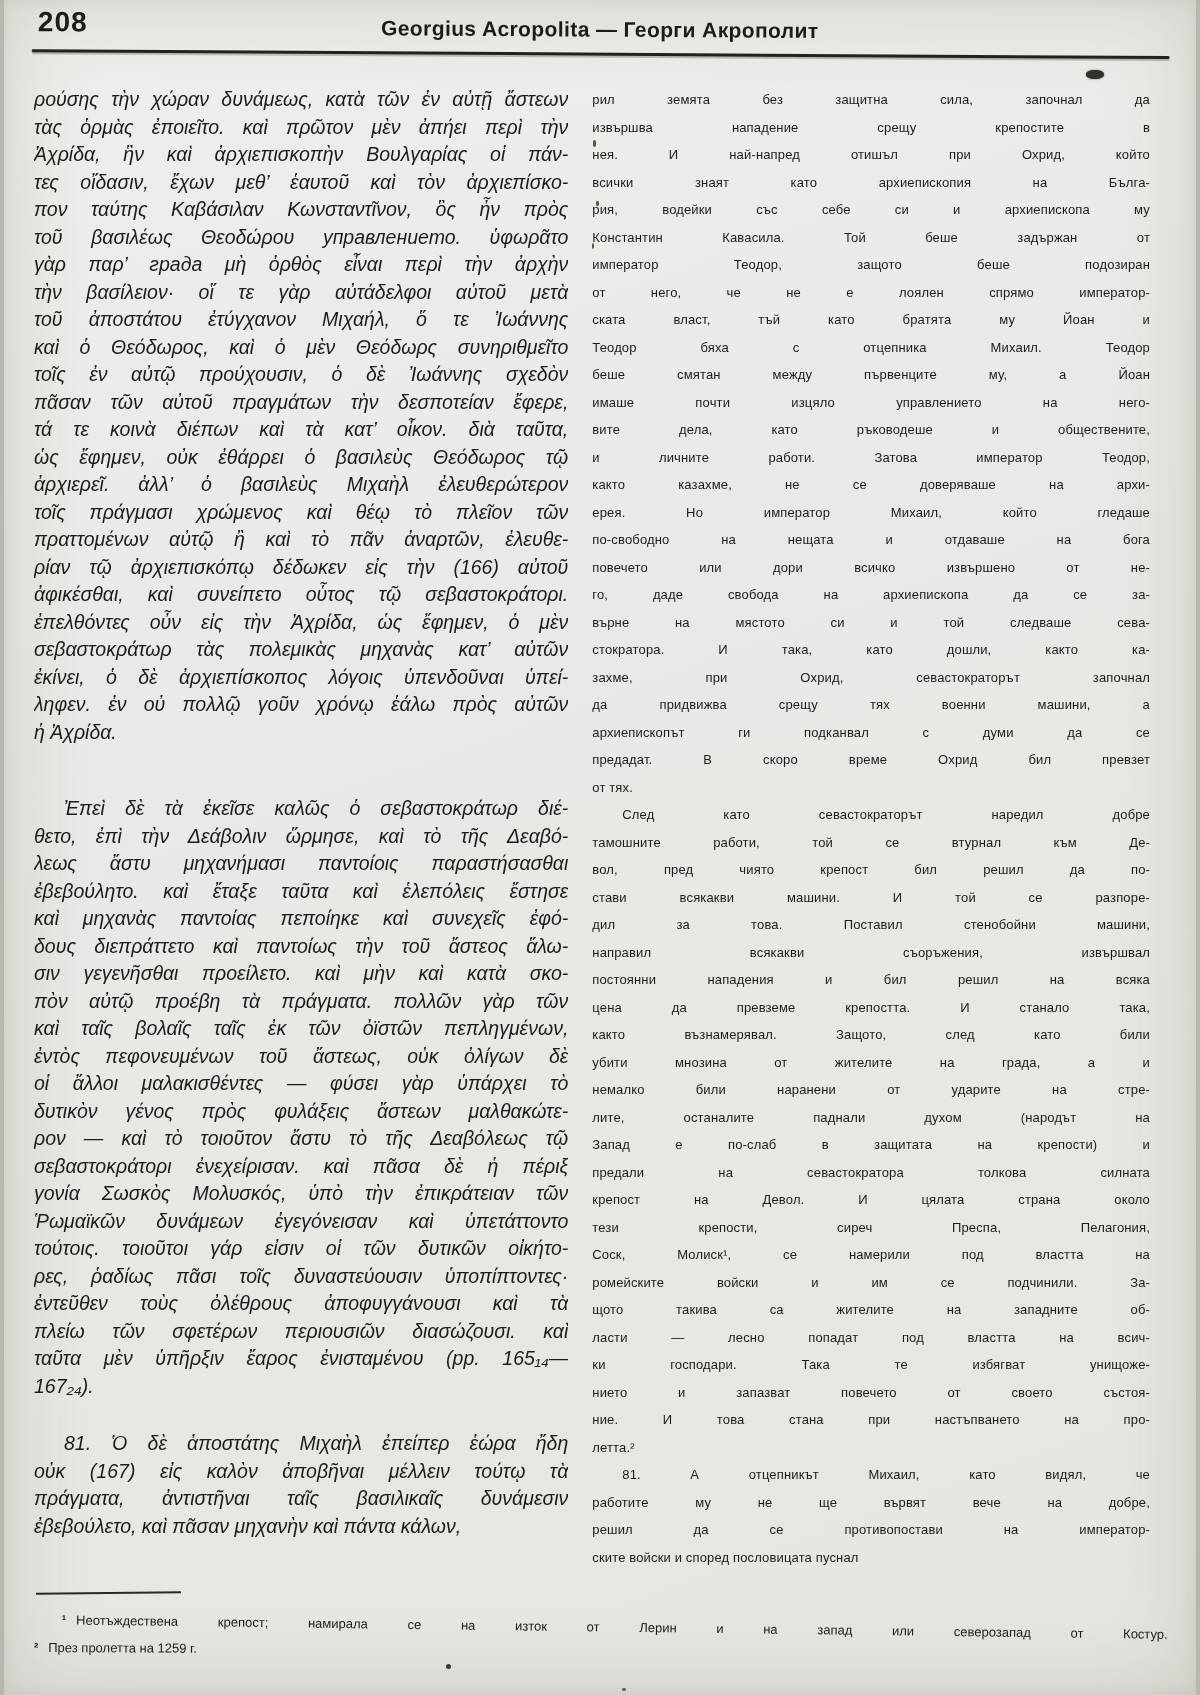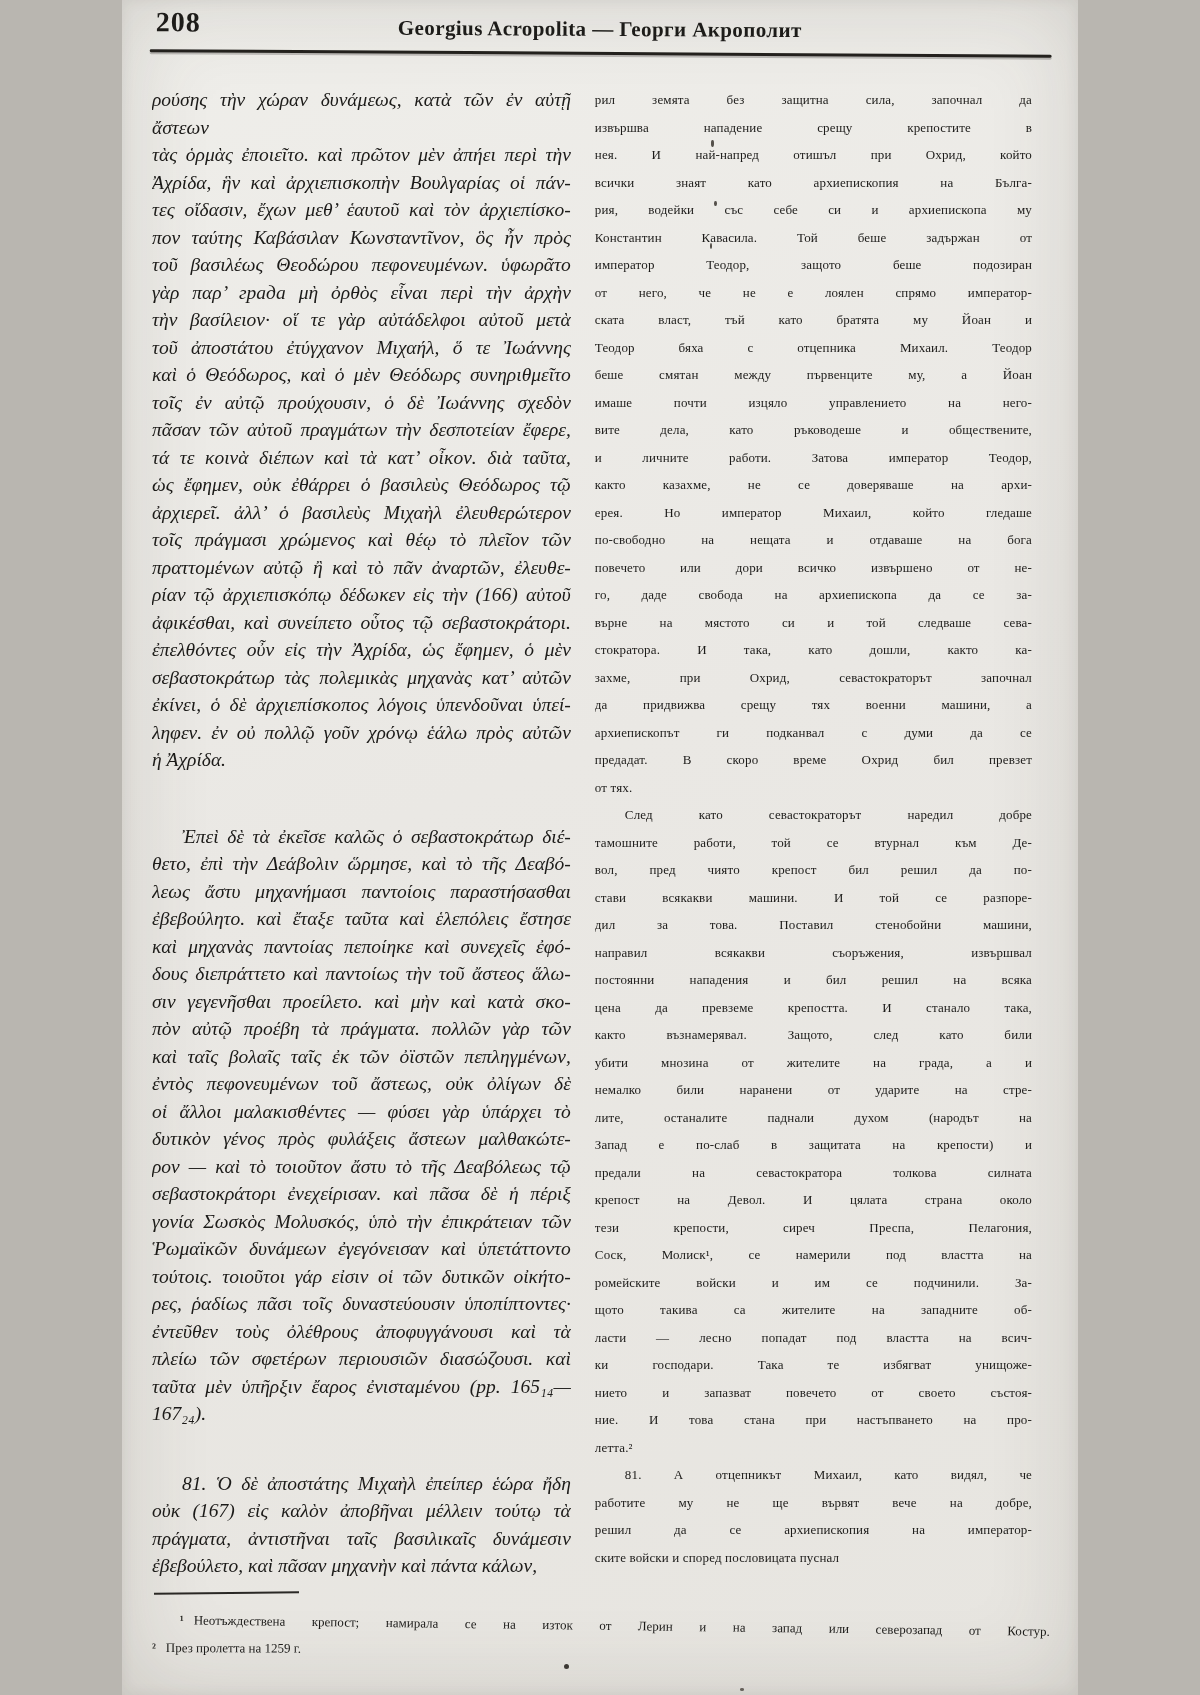--- a/index.html
+++ b/index.html
@@ -1,22 +1,22 @@
 <!DOCTYPE html>
 <html><head>
 <meta charset="utf-8">
 <style>
   html,body{margin:0;padding:0;background:#b9b6b0;}
   .page{
     position:relative;
-    width:956px;height:1695px;
+    width:1192px;height:1695px;
     margin:0 auto;
     background:linear-gradient(160deg,#efeeea 0%,#eae8e4 45%,#e7e5e0 100%);
     overflow:hidden;
-    font-family:Liberation Serif, serif;
+    font-family:Liberation Sans, sans-serif;
     color:#1c1b19;
   }
   .page::after{
     content:"";position:absolute;inset:0;pointer-events:none;
     box-shadow:inset 0 0 90px rgba(60,55,45,.16), inset 0 0 14px rgba(60,55,45,.08);
   }
 
   
   .header{position:relative;height:52px;transform:rotate(.35deg);transform-origin:left top;}
   .page-number{
@@ -39,21 +39,21 @@
     display:flex;padding:0 30px;gap:24px;
   }
   .col{overflow:hidden;}
   .col.greek{width:548px;font-style:italic;font-size:19.5px;line-height:27.5px;}
   .col.bulg{width:572px;font-size:13px;line-height:27.5px;letter-spacing:.15px;}
 
   .tline{text-align:justify;text-align-last:justify;white-space:normal;}
   .tline.tlast{text-align-last:left;}
   .para.indent .tline:first-child{text-indent:30px;}
   .para.gap-large{margin-top:49px;}
-  .para.gap-small{margin-top:42px;}
+  .para.gap-small{margin-top:30px;}
 
   
   .footnotes{position:absolute;left:30px;right:28px;top:1592px;font-size:13px;line-height:27px;}
   .footnote-separator{
     width:145px;height:2px;background:#2a2825;margin:0 0 12px 2px;
     transform:rotate(-.6deg);
   }
   .footnote{white-space:normal;}
   .footnote.fn1{
     transform:rotate(.75deg);transform-origin:left top;
@@ -83,21 +83,21 @@
   </div>
 
   <div class="columns">
     <div class="col greek">
       <div class="para">
           <div class="tline">ρούσης τὴν χώραν δυνάμεως, κατὰ τῶν ἐν αὐτῇ ἄστεων</div>
           <div class="tline">τὰς ὁρμὰς ἐποιεῖτο. καὶ πρῶτον μὲν ἀπήει περὶ τὴν</div>
           <div class="tline">Ἀχρίδα, ἣν καὶ ἀρχιεπισκοπὴν Βουλγαρίας οἱ πάν-</div>
           <div class="tline">τες οἴδασιν, ἔχων μεθ’ ἑαυτοῦ καὶ τὸν ἀρχιεπίσκο-</div>
           <div class="tline">πον ταύτης Καβάσιλαν Κωνσταντῖνον, ὃς ἦν πρὸς</div>
-          <div class="tline">τοῦ βασιλέως Θεοδώρου πεφονευμένων. ὑφωρᾶτο</div>
+          <div class="tline">τοῦ βασιλέως Θεοδώρου управлението. ὑφωρᾶτο</div>
           <div class="tline">γὰρ παρ’ града μὴ ὀρθὸς εἶναι περὶ τὴν ἀρχὴν</div>
           <div class="tline">τὴν βασίλειον· οἵ τε γὰρ αὐτάδελφοι αὐτοῦ μετὰ</div>
           <div class="tline">τοῦ ἀποστάτου ἐτύγχανον Μιχαήλ, ὅ τε Ἰωάννης</div>
           <div class="tline">καὶ ὁ Θεόδωρος, καὶ ὁ μὲν Θεόδωρς συνηριθμεῖτο</div>
           <div class="tline">τοῖς ἐν αὐτῷ προύχουσιν, ὁ δὲ Ἰωάννης σχεδὸν</div>
           <div class="tline">πᾶσαν τῶν αὐτοῦ πραγμάτων τὴν δεσποτείαν ἔφερε,</div>
           <div class="tline">τά τε κοινὰ διέπων καὶ τὰ κατ’ οἶκον. διὰ ταῦτα,</div>
           <div class="tline">ὡς ἔφημεν, οὐκ ἐθάρρει ὁ βασιλεὺς Θεόδωρος τῷ</div>
           <div class="tline">ἀρχιερεῖ. ἀλλ’ ὁ βασιλεὺς Μιχαὴλ ἐλευθερώτερον</div>
           <div class="tline">τοῖς πράγμασι χρώμενος καὶ θέῳ τὸ πλεῖον τῶν</div>
@@ -192,21 +192,21 @@
           <div class="tline">щото такива са жителите на западните об-</div>
           <div class="tline">ласти — лесно попадат под властта на всич-</div>
           <div class="tline">ки господари. Така те избягват унищоже-</div>
           <div class="tline">нието и запазват повечето от своето състоя-</div>
           <div class="tline">ние. И това стана при настъпването на про-</div>
           <div class="tline tlast">летта.²</div>
         </div>
       <div class="para indent">
           <div class="tline">81. А отцепникът Михаил, като видял, че</div>
           <div class="tline">работите му не ще вървят вече на добре,</div>
-          <div class="tline">решил да се архиепископия на император-</div>
+          <div class="tline">решил да се противопостави на император-</div>
           <div class="tline tlast">ските войски и според пословицата пуснал</div>
         </div>
     </div>
   </div>
 
   <div class="footnotes">
     <div class="footnote-separator"></div>
     <div class="footnote fn1"><span class="fn-marker">¹</span><span>Неотъждествена крепост; намирала се на изток от Лерин и на запад или северозапад от Костур.</span></div>
     <div class="footnote fn2"><span class="fn-marker">²</span><span>През пролетта на 1259 г.</span></div>
   </div>

